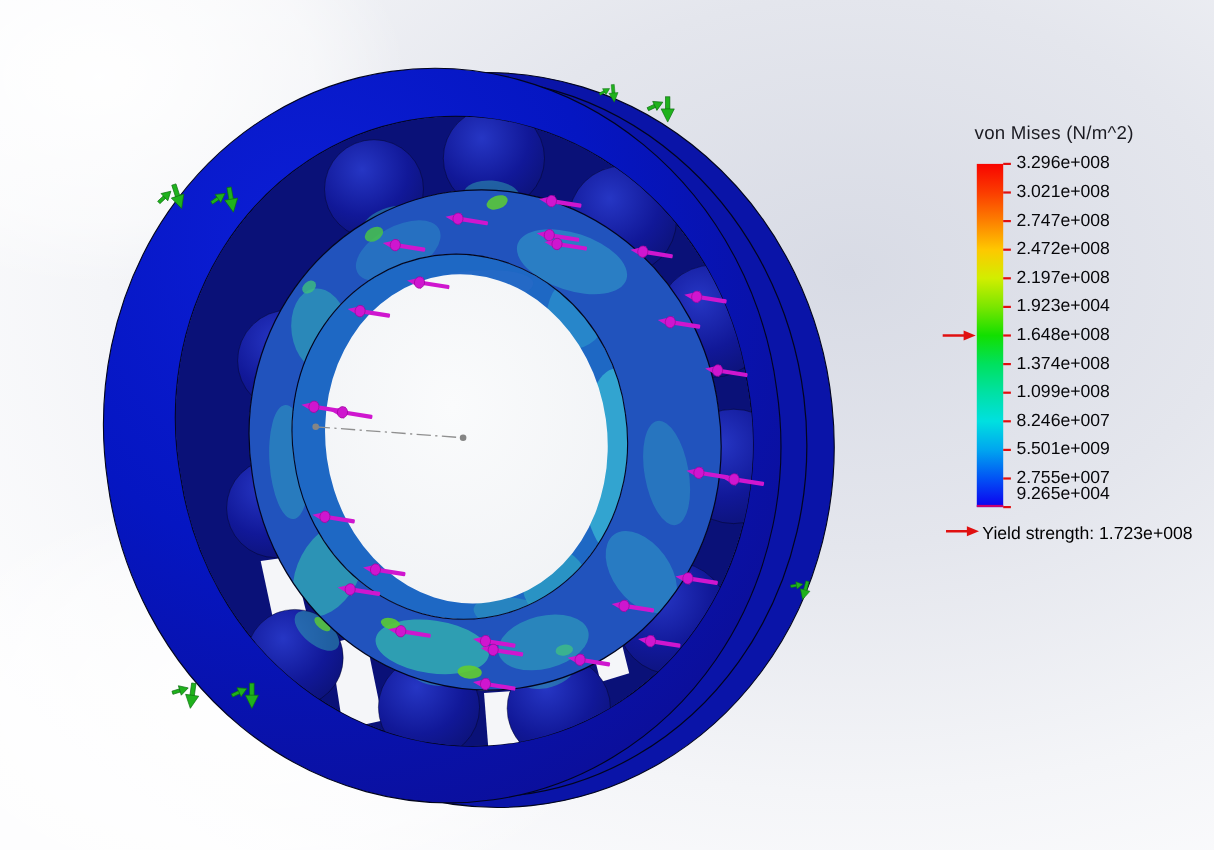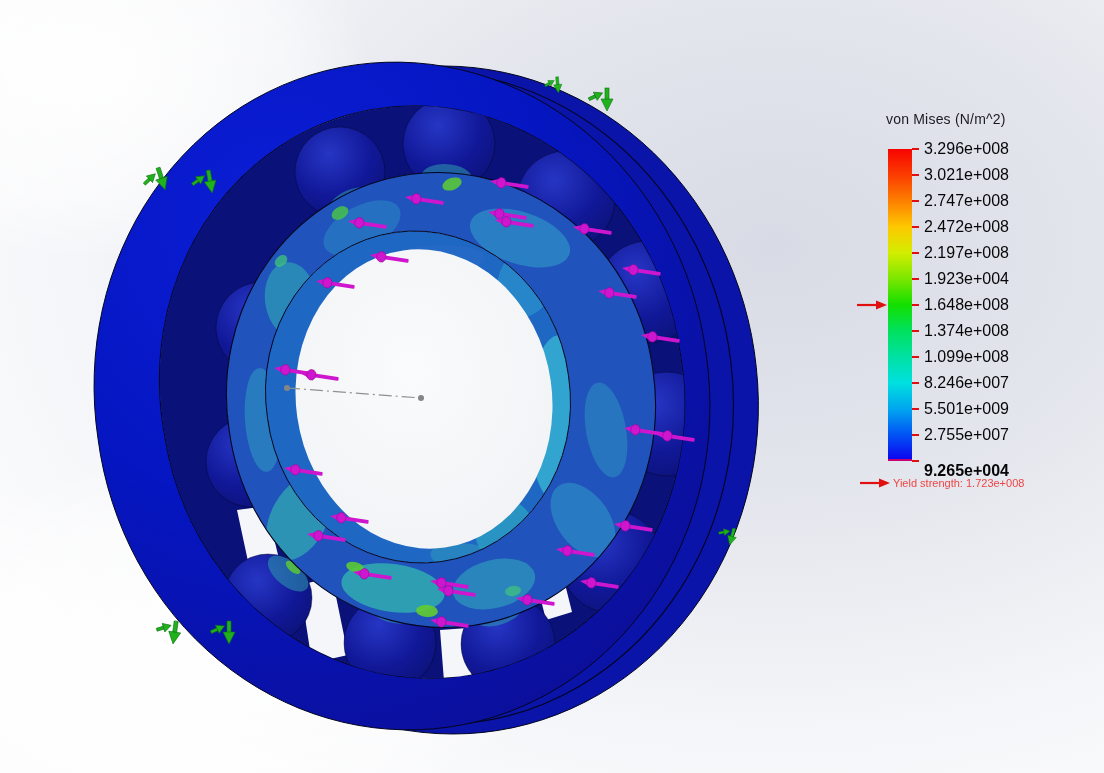--- a/index.html
+++ b/index.html
@@ -1,28 +1,28 @@
 <!DOCTYPE html>
 <html><head>
 <meta charset="utf-8">
 <style>
   html,body{margin:0;padding:0;background:#ffffff;}
   .stage{position:relative;width:1104px;height:773px;overflow:hidden;
          font-family:"Liberation Sans", sans-serif;}
   #scene{position:absolute;left:0;top:0;}
   .legend{position:absolute;left:855px;top:106px;width:246px;height:392px;}
-  .legend-title{position:absolute;left:31px;top:5px;font-size:14px;color:#1b1b22;
+  .legend-title{position:absolute;left:31px;top:5px;font-size:17px;color:#1b1b22;
                 letter-spacing:.2px;white-space:nowrap;}
   .legend-bar{position:absolute;left:33px;top:43px;width:24px;height:312px;}
   .legend-minline{position:absolute;left:33px;top:353px;width:24px;height:2px;}
   .tick-label{position:absolute;left:69px;font-size:16px;color:#07070a;white-space:nowrap;
               transform:translateY(-50%);}
   .tick-dash{position:absolute;left:57px;width:7px;height:2px;}
   .yield-row{position:absolute;left:0px;top:370px;height:16px;width:246px;}
-  .yield-label{position:absolute;left:38px;top:1px;font-size:11px;color:#ef4444;white-space:nowrap;}
+  .yield-label{position:absolute;left:38px;top:1px;font-size:16px;color:#000000;white-space:nowrap;}
 </style>
 </head>
 <body>
 
 <div class="stage">
   <svg id="scene" width="1104" height="773" viewBox="0 0 1104 773">
       <defs>
  <radialGradient id="bgGrad" cx="70%" cy="32%" r="85%">
    <stop offset="0%" stop-color="#d8dbe5"></stop>
    <stop offset="38%" stop-color="#e4e6ed"></stop>
@@ -348,21 +348,21 @@
         <span class="tick-label" style="top: 225px;">1.374e+008</span>
         <div class="tick-dash" style="top: 250px; background: rgb(224, 16, 16);"></div>
         <span class="tick-label" style="top: 251px;">1.099e+008</span>
         <div class="tick-dash" style="top: 276px; background: rgb(224, 16, 16);"></div>
         <span class="tick-label" style="top: 277px;">8.246e+007</span>
         <div class="tick-dash" style="top: 302px; background: rgb(224, 16, 16);"></div>
         <span class="tick-label" style="top: 303px;">5.501e+009</span>
         <div class="tick-dash" style="top: 328px; background: rgb(224, 16, 16);"></div>
         <span class="tick-label" style="top: 329px;">2.755e+007</span>
         <div class="tick-dash" style="top: 354px; background: rgb(224, 16, 16);"></div>
-        <span class="tick-label" style="top: 365px; font-weight: bold;">9.265e+004</span>
+        <span class="tick-label" style="top: 344px;">9.265e+004</span>
       </div>
     <div class="yield-row">
       <svg id="yield-arrow2" width="32" height="14" style="position:absolute;left:4px;top:0px">
           <line x1="1" y1="7" x2="22" y2="7" stroke="#e01010" stroke-width="2.2"></line>
   <polygon points="31,7 20,2.5 20,11.5" fill="#e01010"></polygon>
         </svg>
       <span class="yield-label">Yield strength: 1.723e+008</span>
     </div>
   </div>
 </div>

